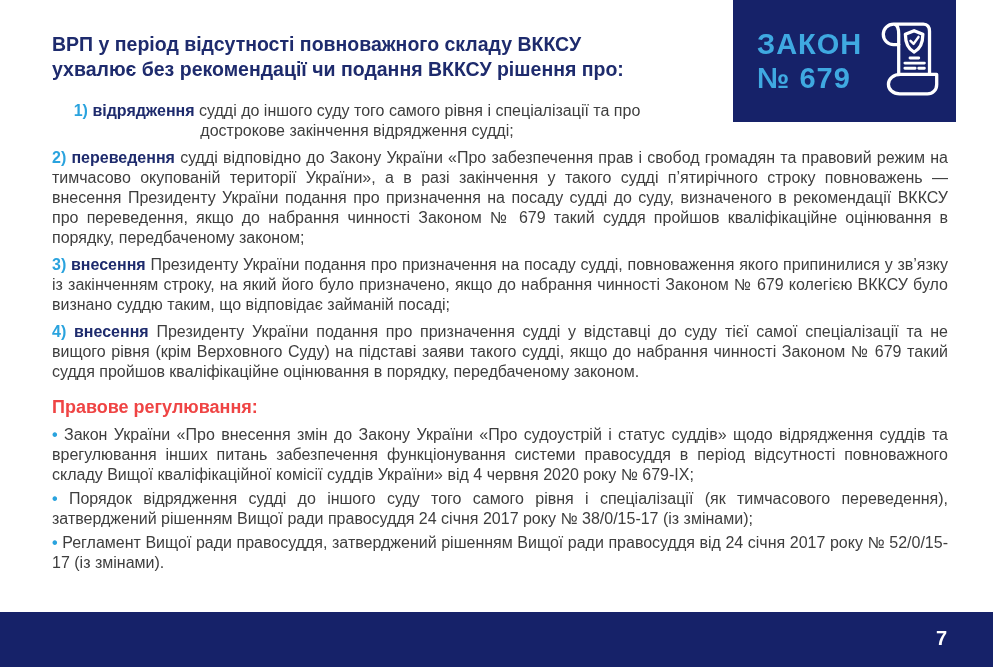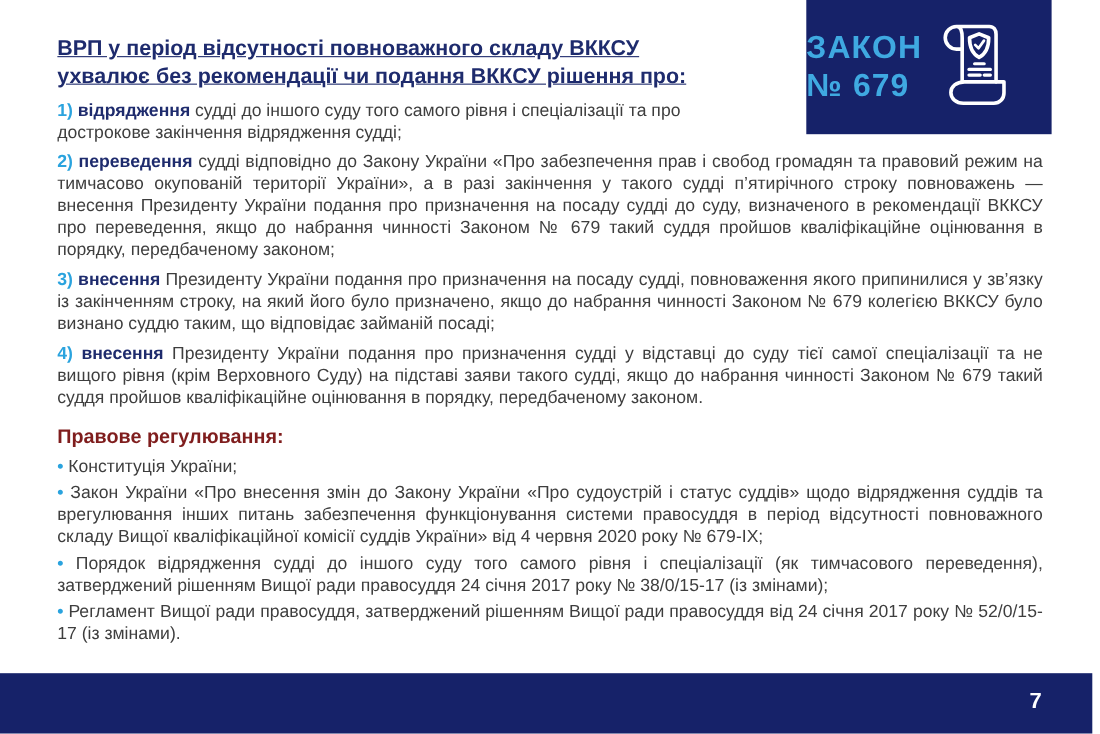--- a/index.html
+++ b/index.html
@@ -6,35 +6,36 @@
   body {
     width:1000px; height:667px; position:relative; overflow:hidden;
     background:#ffffff; font-family:"Liberation Sans", sans-serif;
   }
   .content {
     position:absolute; left:52px; top:26px; width:896px; bottom:57px;
     overflow:hidden; color:#3e3e3e; font-size:16px; line-height:20px;
   }
   .page-heading {
     color:#1e2b6d; font-weight:bold; font-size:19.5px; line-height:25px;
-    width:640px; margin:6px 0 9px 0;text-decoration:underline;
+    width:640px; margin:6px 0 19px 0;
   }
   .num-item { text-align:justify; margin:0 0 7px 0; }
-  .num-item.narrow { width:610px; text-align:left; }
+  .num-item.narrow { width:610px; text-align:center; }
   .item-num  { color:#2aa3de; font-weight:bold; }
   .item-kw   { color:#1e2b6d; font-weight:bold; }
   .legal-heading {
-    color:#7f1d1d; font-weight:bold; font-size:18px; line-height:22px;
+    color:#ef4444; font-weight:bold; font-size:18px; line-height:22px;
     margin:14px 0 7px 0;
   }
   .bullet-item { text-align:justify; margin:0 0 4px 0; }
   .bullet-dot { color:#2aa3de; font-weight:bold; }
   .law-badge {
     position:absolute; left:733px; top:0; width:223px; height:122px;
     background:#162269; display:flex; align-items:center; box-sizing:border-box;
+    padding-left:24px;
   }
   .law-badge-text {
     color:#3fa9e1; font-weight:bold; font-size:29px; line-height:34px;
     letter-spacing:1px; white-space:nowrap;
   }
   .law-badge-icon { margin-left:16px; flex:0 0 auto; }
   .footer-bar {
     position:absolute; left:0; bottom:0; width:993px; height:55px;
     background:#162269;
   }
@@ -74,24 +75,20 @@
   <p class="num-item">
     <span class="item-num">4)</span>
     <span class="item-kw">внесення</span>
     <span>Президенту України подання про призначення судді у відставці до суду тієї самої спеціалізації та не вищого рівня (крім Верховного Суду) на підставі заяви такого судді, якщо до набрання чинності Законом № 679 такий суддя пройшов кваліфікаційне оцінювання в порядку, передбаченому законом.</span>
   </p>
 
   <div class="legal-heading">Правове регулювання:</div>
 
   <p class="bullet-item">
     <span class="bullet-dot">•</span>
-    <span>Конституція України;</span>
-  </p>
-  <p class="bullet-item">
-    <span class="bullet-dot">•</span>
     <span>Закон України «Про внесення змін до Закону України «Про судоустрій і статус суддів» щодо відрядження суддів та врегулювання інших питань забезпечення функціонування системи правосуддя в період відсутності повноважного складу Вищої кваліфікаційної комісії суддів України» від 4 червня 2020 року № 679-IX;</span>
   </p>
   <p class="bullet-item">
     <span class="bullet-dot">•</span>
     <span>Порядок відрядження судді до іншого суду того самого рівня і спеціалізації (як тимчасового переведення), затверджений рішенням Вищої ради правосуддя 24 січня 2017 року № 38/0/15-17 (із змінами);</span>
   </p>
   <p class="bullet-item">
     <span class="bullet-dot">•</span>
     <span>Регламент Вищої ради правосуддя, затверджений рішенням Вищої ради правосуддя від 24 січня 2017 року № 52/0/15-17 (із змінами).</span>
   </p>

